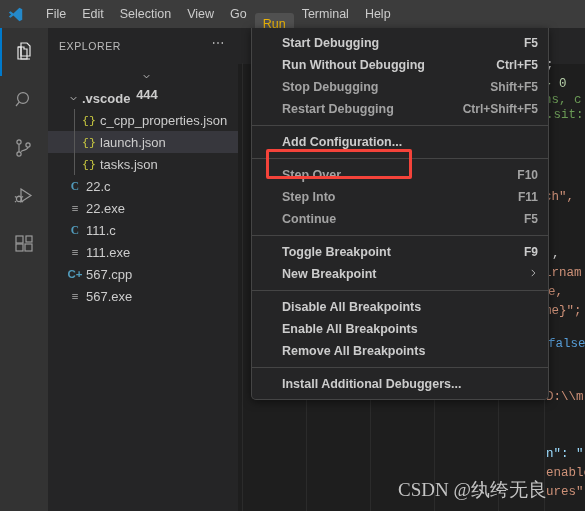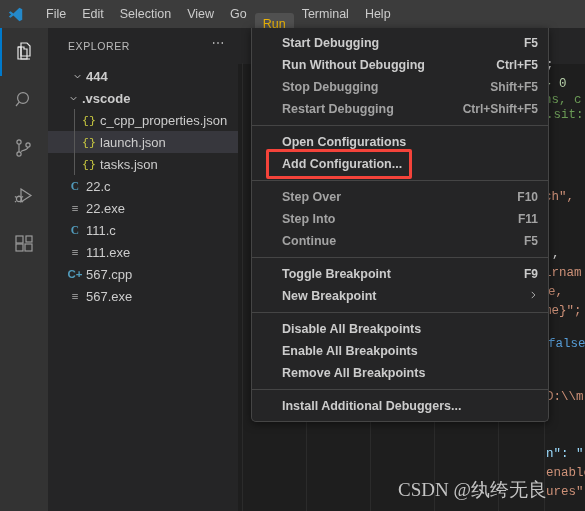--- a/index.html
+++ b/index.html
@@ -69,21 +69,21 @@
   
   .sidebar {
     position: absolute; left: 48px; top: 28px;
     width: 190px; height: 483px;
     background: #252526;
     overflow: hidden;
   }
   .sb-header {
     height: 35px;
     display: flex; align-items: center; justify-content: space-between;
-    padding: 0 12px 0 20px;
+    padding: 0 12px 0 11px;
     gap: 18px;
   }
   .sb-title {
     font-size: 10.5px;
     letter-spacing: 0.6px;
     color: #bbbbbb;
     font-weight: normal;
   }
   .sb-more {
     color: #cccccc; font-size: 13px; letter-spacing: 1.5px;
@@ -104,21 +104,21 @@
     display: flex; align-items: center; justify-content: center;
     color: #cccccc; flex: none;
   }
   .row .ico {
     width: 18px; height: 22px;
     display: flex; align-items: center; justify-content: center;
     flex: none; font-size: 11.5px;
   }
   .row .lbl { padding-left: 2px; }
   .row.folder .lbl { font-weight: bold; }
-  .ind-0 { padding-left: 22px; }
+  .ind-0 { padding-left: 6px; flex-direction: column; }
   .ind-1 { padding-left: 18px; }
   .ind-2 { padding-left: 32px; }
   .ico-json { color: #cbcb41; font-family: "Liberation Mono", monospace; font-size: 11px; }
   .ico-c { color: #519aba; font-weight: bold; font-family: "Liberation Serif", serif; font-size: 13px; }
   .ico-cpp { color: #519aba; font-weight: bold; font-size: 12px; }
   .ico-exe { color: #b0b0b0; font-size: 12px; }
   .guide {
     position: absolute;
     left: 26px; top: 0; width: 1px; height: 22px;
     background: #585858;
@@ -373,23 +373,20 @@
       <div class="mi disabled">
         <span class="mi-label">Stop Debugging</span>
         <span class="mi-key">Shift+F5</span>
       </div>
       <div class="mi disabled">
         <span class="mi-label">Restart Debugging</span>
         <span class="mi-key">Ctrl+Shift+F5</span>
       </div>
       <div class="mi-sep"></div>
       <div class="mi">
-        <span class="mi-label">Open Configurations</span>
-      </div>
-      <div class="mi">
         <span class="mi-label">Add Configuration...</span>
       </div>
       <div class="mi-sep"></div>
       <div class="mi disabled">
         <span class="mi-label">Step Over</span>
         <span class="mi-key">F10</span>
       </div>
       <div class="mi disabled">
         <span class="mi-label">Step Into</span>
         <span class="mi-key">F11</span>

